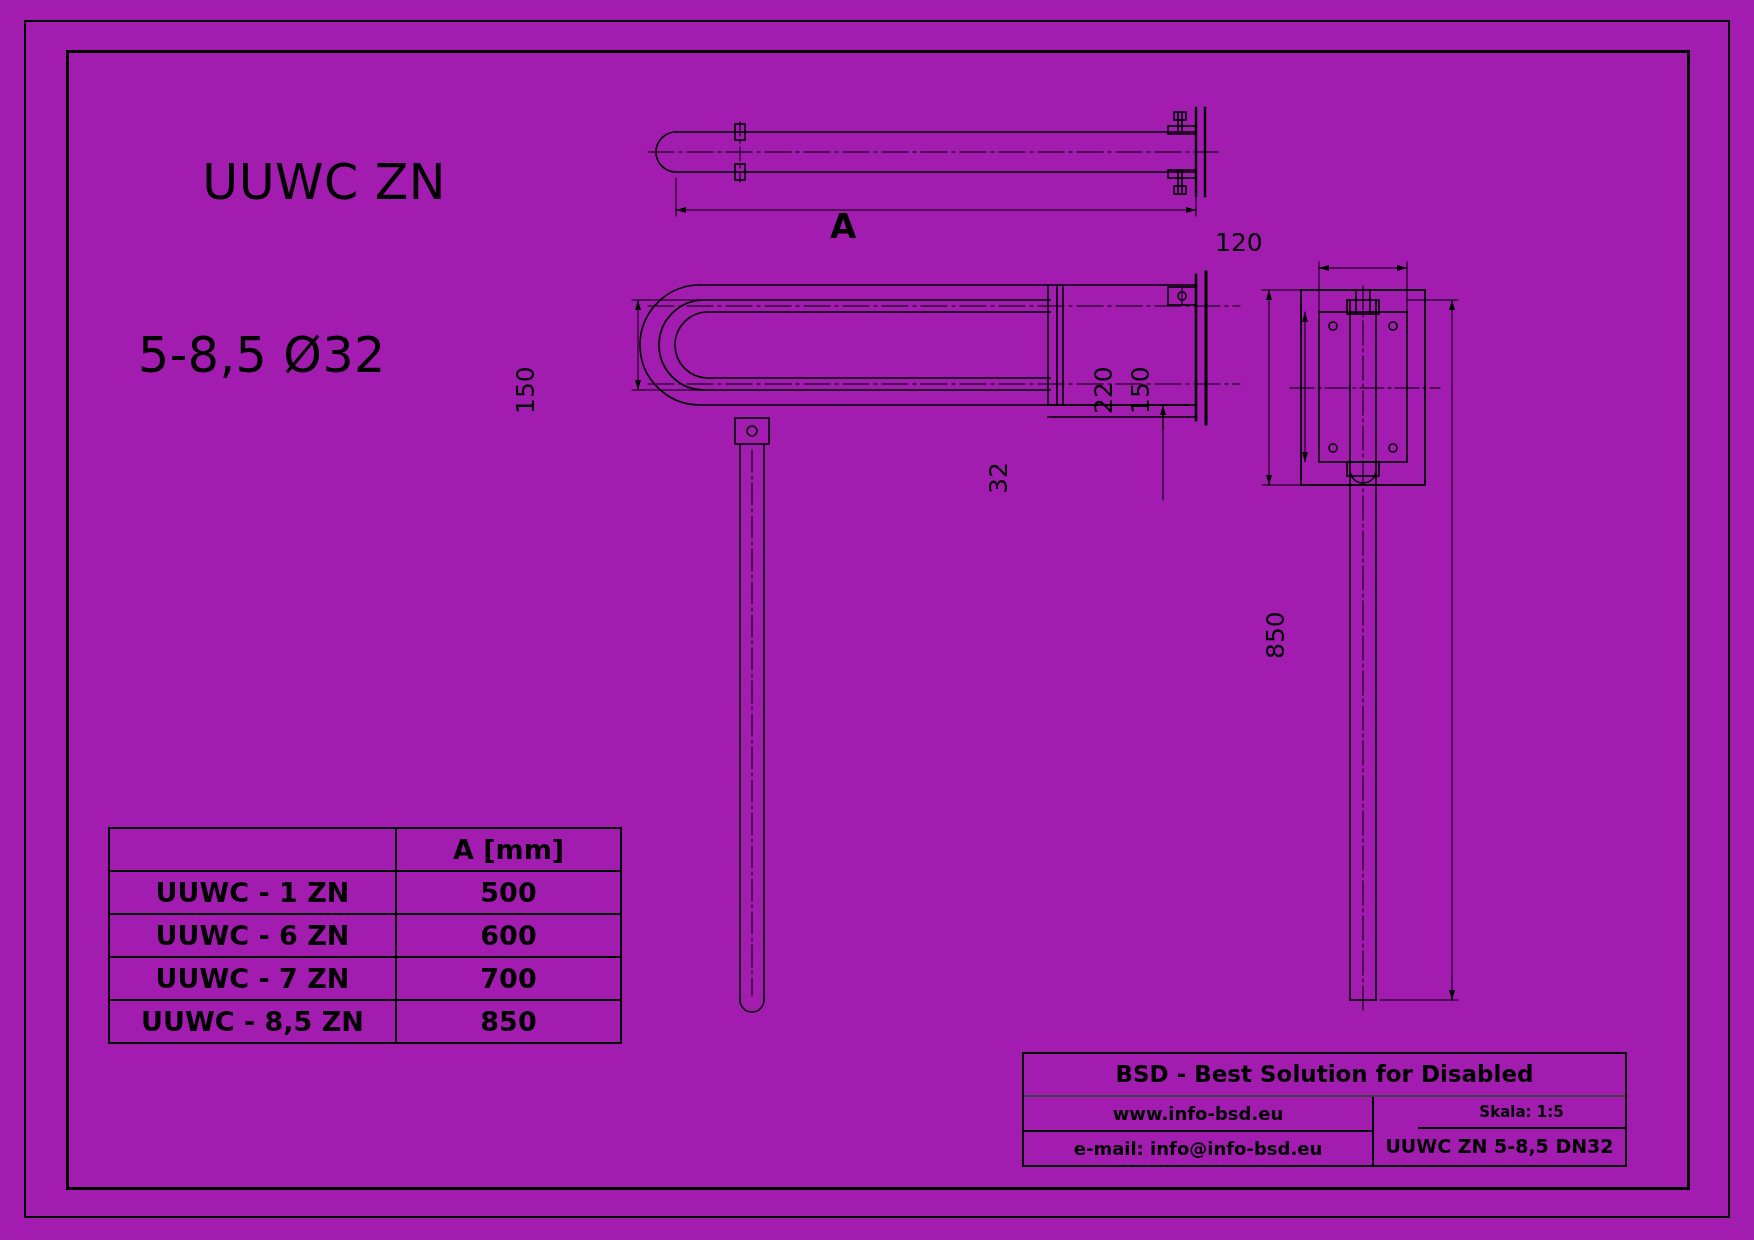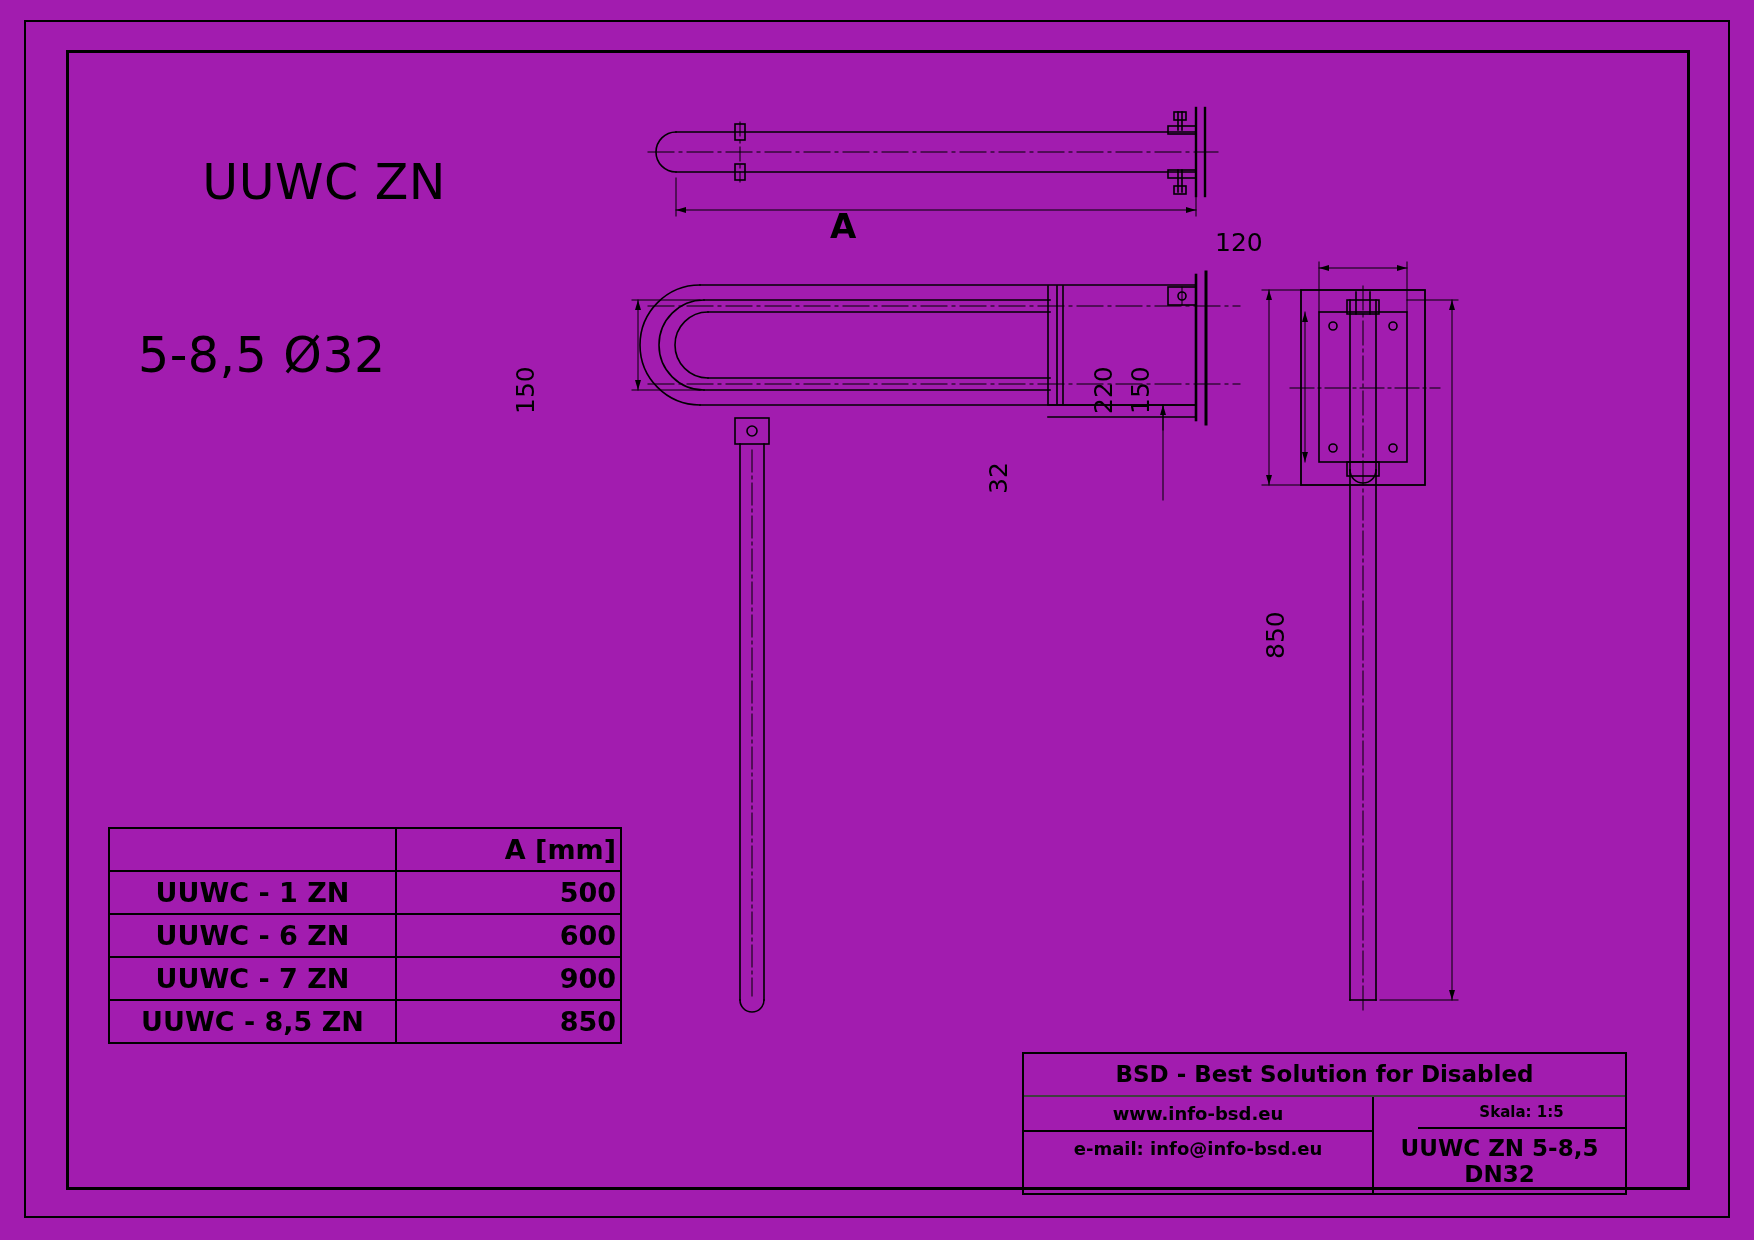--- a/index.html
+++ b/index.html
@@ -88,21 +88,21 @@
   .parts-table td, .parts-table th {
     border: 2px solid #000;
     height: 41px;
     font-size: 27px;
     font-weight: 700;
     text-align: center;
     padding: 0 4px;
     font-family: "DejaVu Sans", "Liberation Sans", sans-serif;
   }
   .parts-table .c-name { width: 277px; }
-  .parts-table .c-val  { width: 215px; text-align: right; }
+  .parts-table .c-val  { width: 215px; }
   .parts-table thead td { font-weight: 700; }
   .parts-table .blank-head { border-right: 2px solid #000; }
 
   
   .title-block {
     position: absolute;
     left: 1022px;
     top: 1052px;
     width: 605px;
     border: 2px solid #000;
@@ -130,21 +130,21 @@
   }
   .tb-cell {
     text-align: center;
     font-size: 18px;
     font-weight: 700;
     padding: 6px 2px;
     box-sizing: border-box;
   }
   .tb-cell.sep { border-bottom: 2px solid #000; }
   .tb-scale { font-size: 15px; margin-left: 44px; }
-  .tb-drawno { font-size: 23px; }
+  .tb-drawno { font-size: 19px; }
 </style>
 </head>
 <body>
 
 <div id="sheet">
 
   <div class="outer-frame"></div>
   <div class="inner-frame"></div>
 
   <div class="doc-title">
@@ -304,21 +304,21 @@
         <tr>
           <td class="c-name">UUWC - 1 ZN</td>
           <td class="c-val">500</td>
         </tr>
         <tr>
           <td class="c-name">UUWC - 6 ZN</td>
           <td class="c-val">600</td>
         </tr>
         <tr>
           <td class="c-name">UUWC - 7 ZN</td>
-          <td class="c-val">900</td>
+          <td class="c-val">700</td>
         </tr>
         <tr>
           <td class="c-name">UUWC - 8,5 ZN</td>
           <td class="c-val">850</td>
         </tr>
       </tbody>
   </table>
 
   <div class="title-block">
     <div class="tb-company">BSD - Best Solution for Disabled</div>

